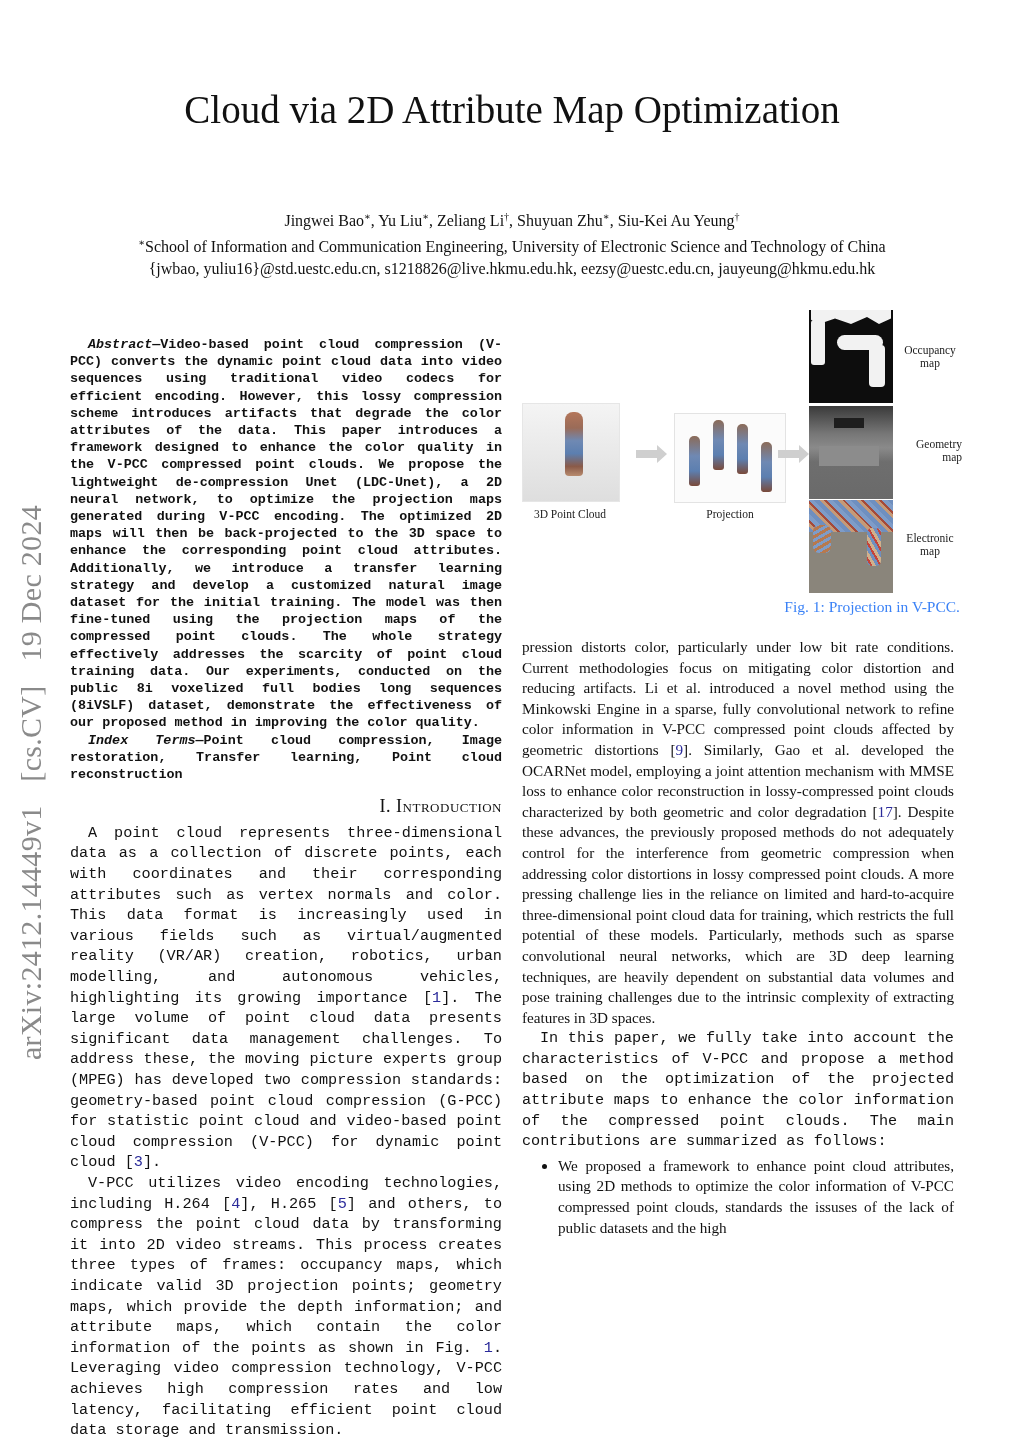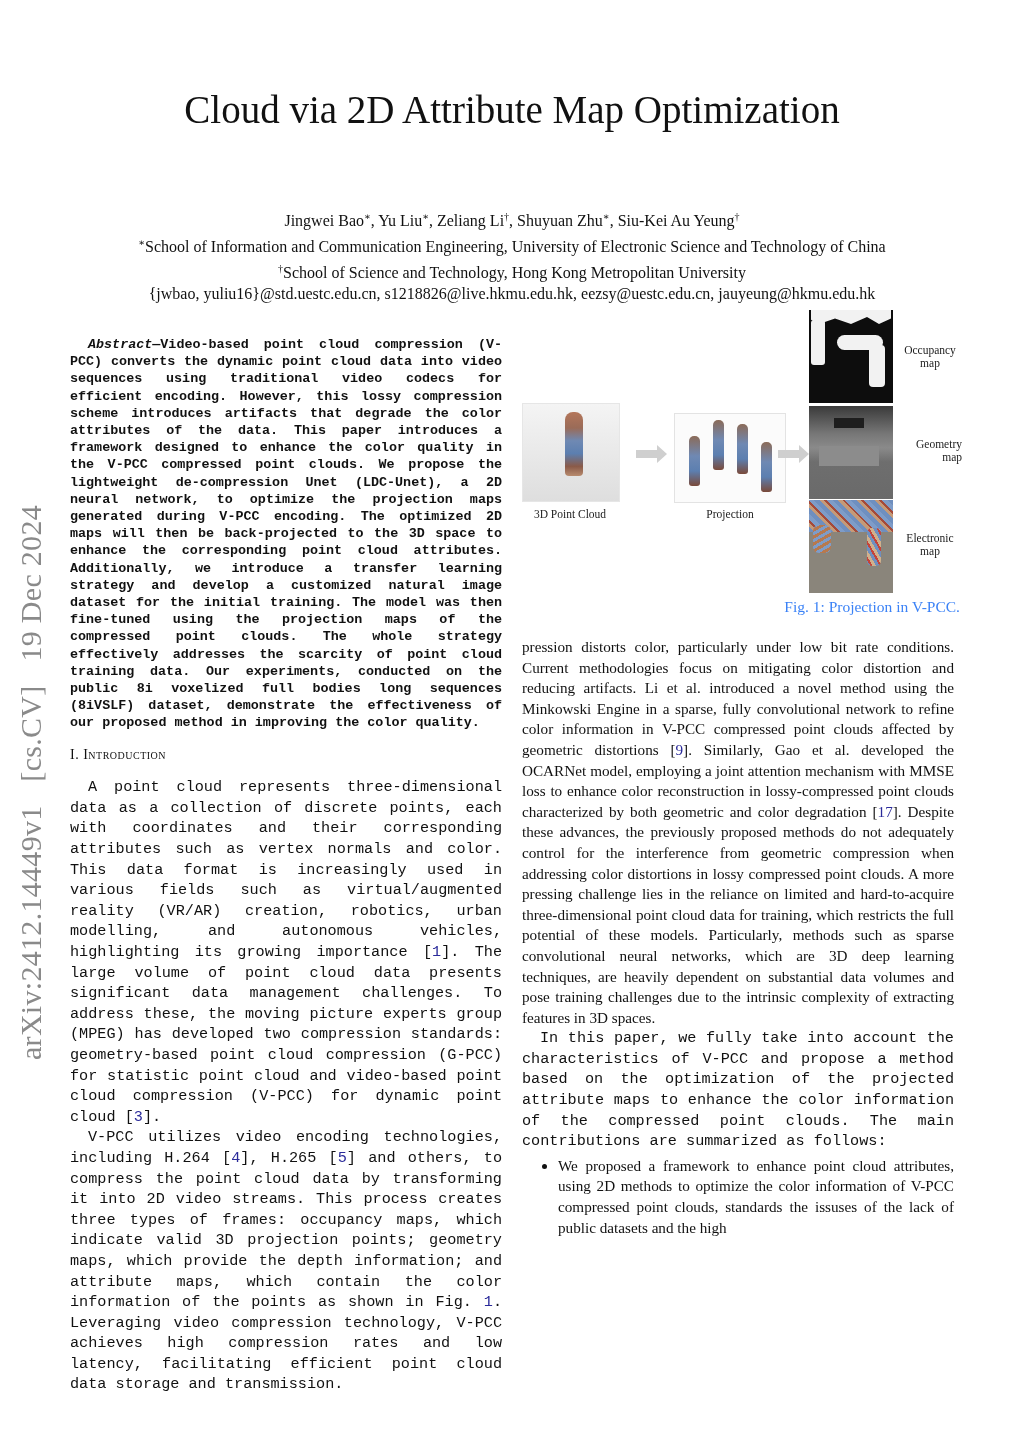--- a/index.html
+++ b/index.html
@@ -9,21 +9,21 @@
   .title { position:absolute; left:0; top:86px; width:1024px; text-align:center; font-size:39px; line-height:48px; color:#111; }
   .authors { position:absolute; left:0; top:206px; width:1024px; text-align:center; font-size:16px; line-height:21.5px; }
   .authors sup { font-size:10px; }
   .col { position:absolute; font-size:15.2px; line-height:20.6px; text-align:justify; }
   .col-left { left:70px; top:336px; width:432px; }
   .col-right { left:522px; top:637px; width:432px; }
   .abstract { font-weight:bold; font-size:13.4px; line-height:17.2px; text-align:justify; }
   .abstract i { font-weight:bold; }
   .indent { text-indent:18px;font-family:Liberation Mono, monospace; }
   p { margin:0; }
-  .section { text-align:left; margin:13px 0 12px 0; font-size:14px; letter-spacing:0.5px; }
+  .section { text-align:right; margin:13px 0 6px 0; font-size:18px; letter-spacing:0.5px; }
   .section .sc { font-variant:small-caps; }
   .cite { color:#2a2a9a; }
   .figure { position:absolute; left:520px; top:310px; width:440px; height:312px; }
   .fig-box { position:absolute; }
   .pc-box { left:2px; top:93px; width:96px; height:97px; background:linear-gradient(180deg,#f4f4f4,#dedede); border:1px solid #e6e6e6; }
   .pc-box .figure-body { position:absolute; left:42px; top:8px; width:18px; height:64px; border-radius:8px 8px 4px 4px; background:linear-gradient(180deg,#b4765a 0%,#9a6b58 25%,#6f89b3 45%,#5c7fb0 65%,#8a5a48 85%,#b88b6e 100%); }
   .proj-box { left:154px; top:103px; width:110px; height:88px; border:1px solid #e3e3e3; background:#fbfbfb; }
   .proj-box .fig-person { position:absolute; width:11px; height:50px; border-radius:5px 5px 3px 3px; background:linear-gradient(180deg,#8b6b58 0%,#6f89b3 40%,#5c7fb0 70%,#7a4a3a 100%); }
   .arrow { position:absolute; height:8px; background:#cfcfcf; }
   .arrow::after { content:""; position:absolute; right:-9px; top:-5px; border-left:10px solid #cfcfcf; border-top:9px solid transparent; border-bottom:9px solid transparent; }
@@ -59,26 +59,26 @@
 
 <div class="authors">
   <div>
     <span>Jingwei Bao</span><sup>∗</sup>,
     <span>Yu Liu</span><sup>∗</sup>,
     <span>Zeliang Li</span><sup>†</sup>,
     <span>Shuyuan Zhu</span><sup>∗</sup>,
     <span>Siu-Kei Au Yeung</span><sup>†</sup>
   </div>
   <div><sup>∗</sup><span>School of Information and Communication Engineering, University of Electronic Science and Technology of China</span></div>
-  <div><sup>†</sup><span>School of Science and Technology, Hong Kong Metropolitan University</span></div>
   <div>{jwbao, yuliu16}@std.uestc.edu.cn, s1218826@live.hkmu.edu.hk, eezsy@uestc.edu.cn, jauyeung@hkmu.edu.hk</div>
 </div>
 
 <div class="col col-left">
   <p class="abstract indent"><i>Abstract</i><span>—Video-based point cloud compression (V-PCC) converts the dynamic point cloud data into video sequences using traditional video codecs for efficient encoding. However, this lossy compression scheme introduces artifacts that degrade the color attributes of the data. This paper introduces a framework designed to enhance the color quality in the V-PCC compressed point clouds. We propose the lightweight de-compression Unet (LDC-Unet), a 2D neural network, to optimize the projection maps generated during V-PCC encoding. The optimized 2D maps will then be back-projected to the 3D space to enhance the corresponding point cloud attributes. Additionally, we introduce a transfer learning strategy and develop a customized natural image dataset for the initial training. The model was then fine-tuned using the projection maps of the compressed point clouds. The whole strategy effectively addresses the scarcity of point cloud training data. Our experiments, conducted on the public 8i voxelized full bodies long sequences (8iVSLF) dataset, demonstrate the effectiveness of our proposed method in improving the color quality.</span></p>
+  <p class="abstract indent"><i>Index Terms</i><span>—Point cloud compression, Image restoration, Transfer learning, Point cloud reconstruction</span></p>
 
   <div class="section">
     <span>I.</span>
     <span class="sc">Introduction</span>
   </div>
 
   <p class="indent"><span>A point cloud represents three-dimensional data as a collection of discrete points, each with coordinates and their corresponding attributes such as vertex normals and color. This data format is increasingly used in various fields such as virtual/augmented reality (VR/AR) creation, robotics, urban modelling, and autonomous vehicles, highlighting its growing importance [</span><span class="cite">1</span><span>]. The large volume of point cloud data presents significant data management challenges. To address these, the moving picture experts group (MPEG) has developed two compression standards: geometry-based point cloud compression (G-PCC) for statistic point cloud and video-based point cloud compression (V-PCC) for dynamic point cloud [</span><span class="cite">3</span><span>].</span></p>
   <p class="indent"><span>V-PCC utilizes video encoding technologies, including H.264 [</span><span class="cite">4</span><span>], H.265 [</span><span class="cite">5</span><span>] and others, to compress the point cloud data by transforming it into 2D video streams. This process creates three types of frames: occupancy maps, which indicate valid 3D projection points; geometry maps, which provide the depth information; and attribute maps, which contain the color information of the points as shown in Fig. </span><span class="cite">1</span><span>. Leveraging video compression technology, V-PCC achieves high compression rates and low latency, facilitating efficient point cloud data storage and transmission.</span></p>
 </div>
 

